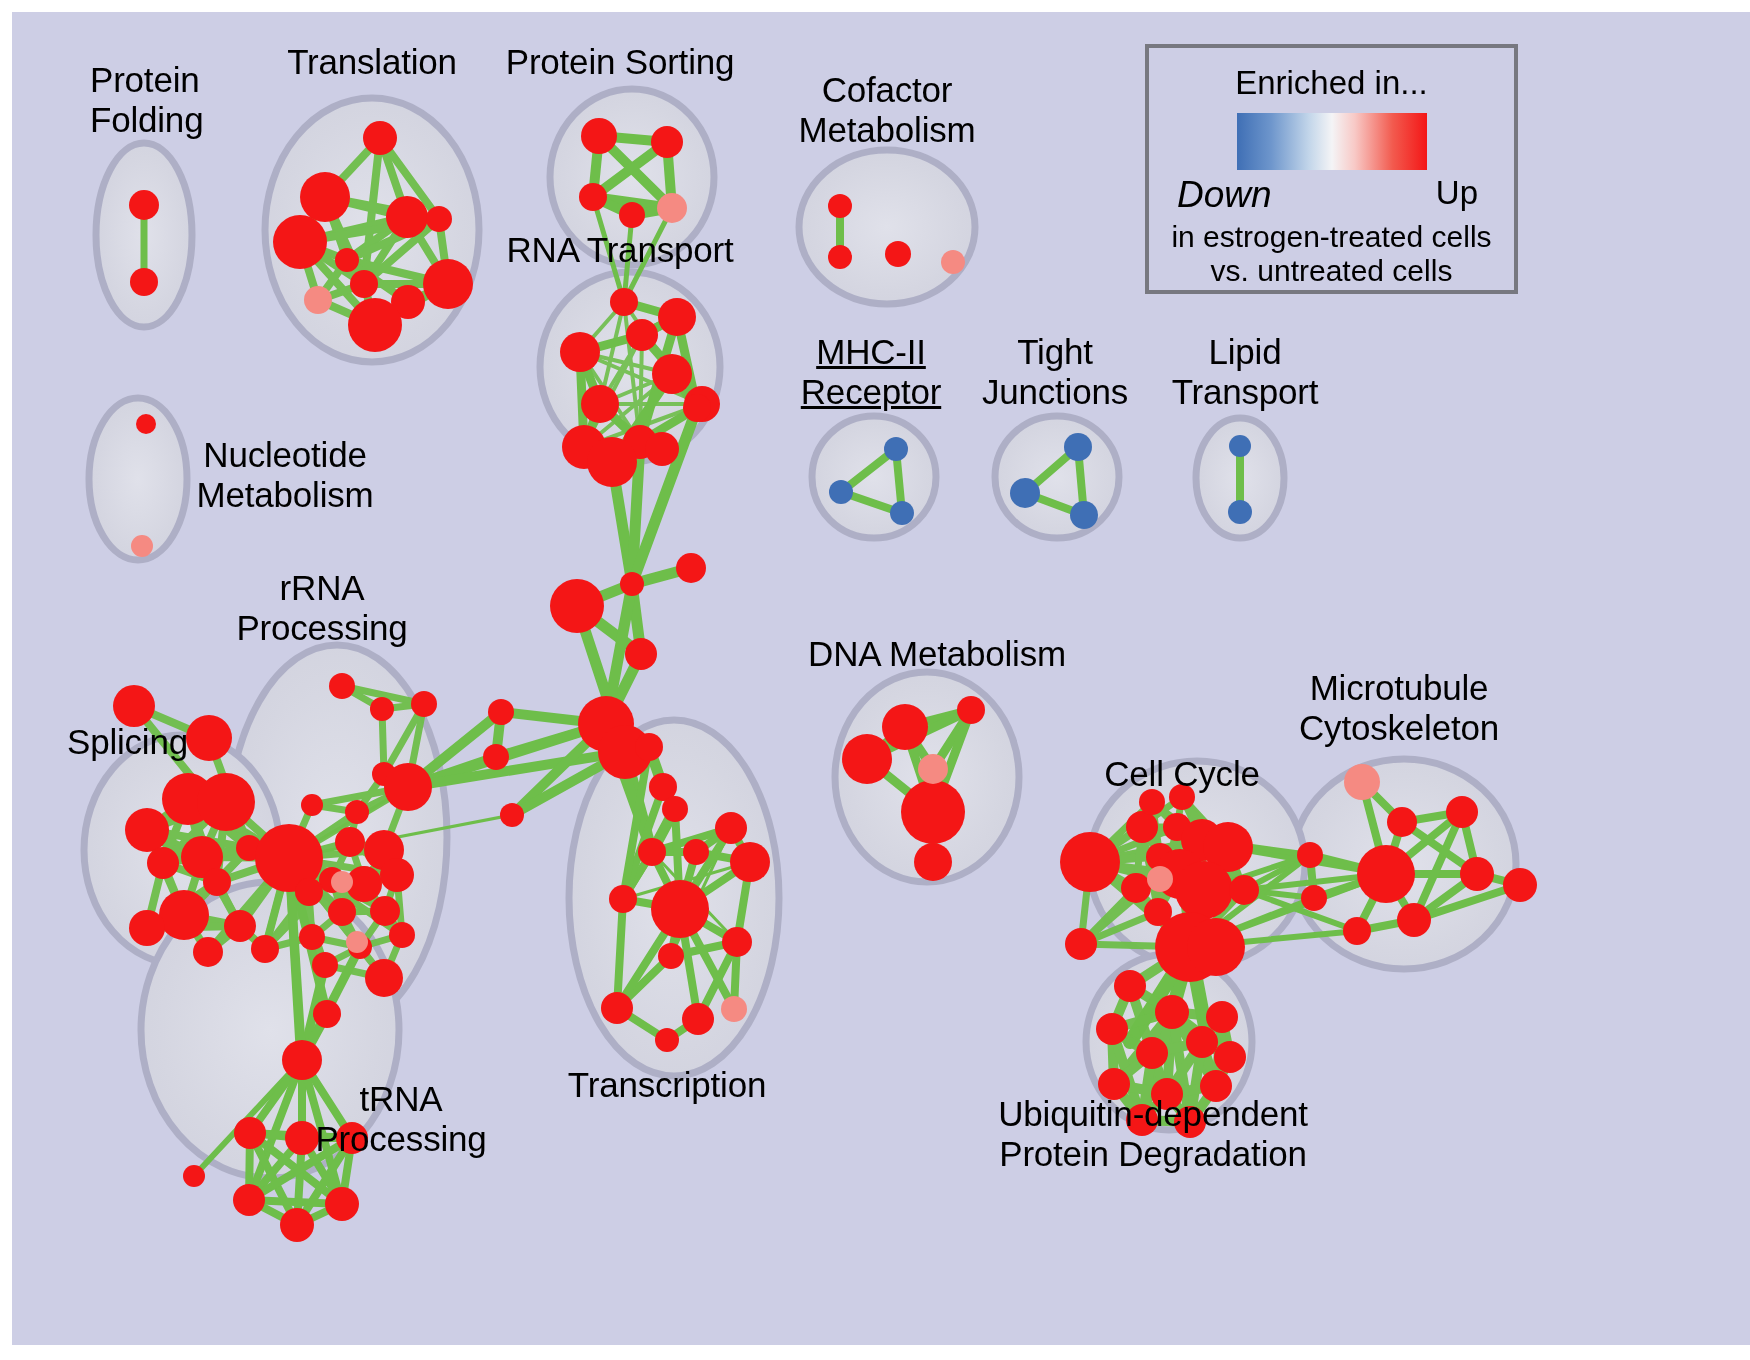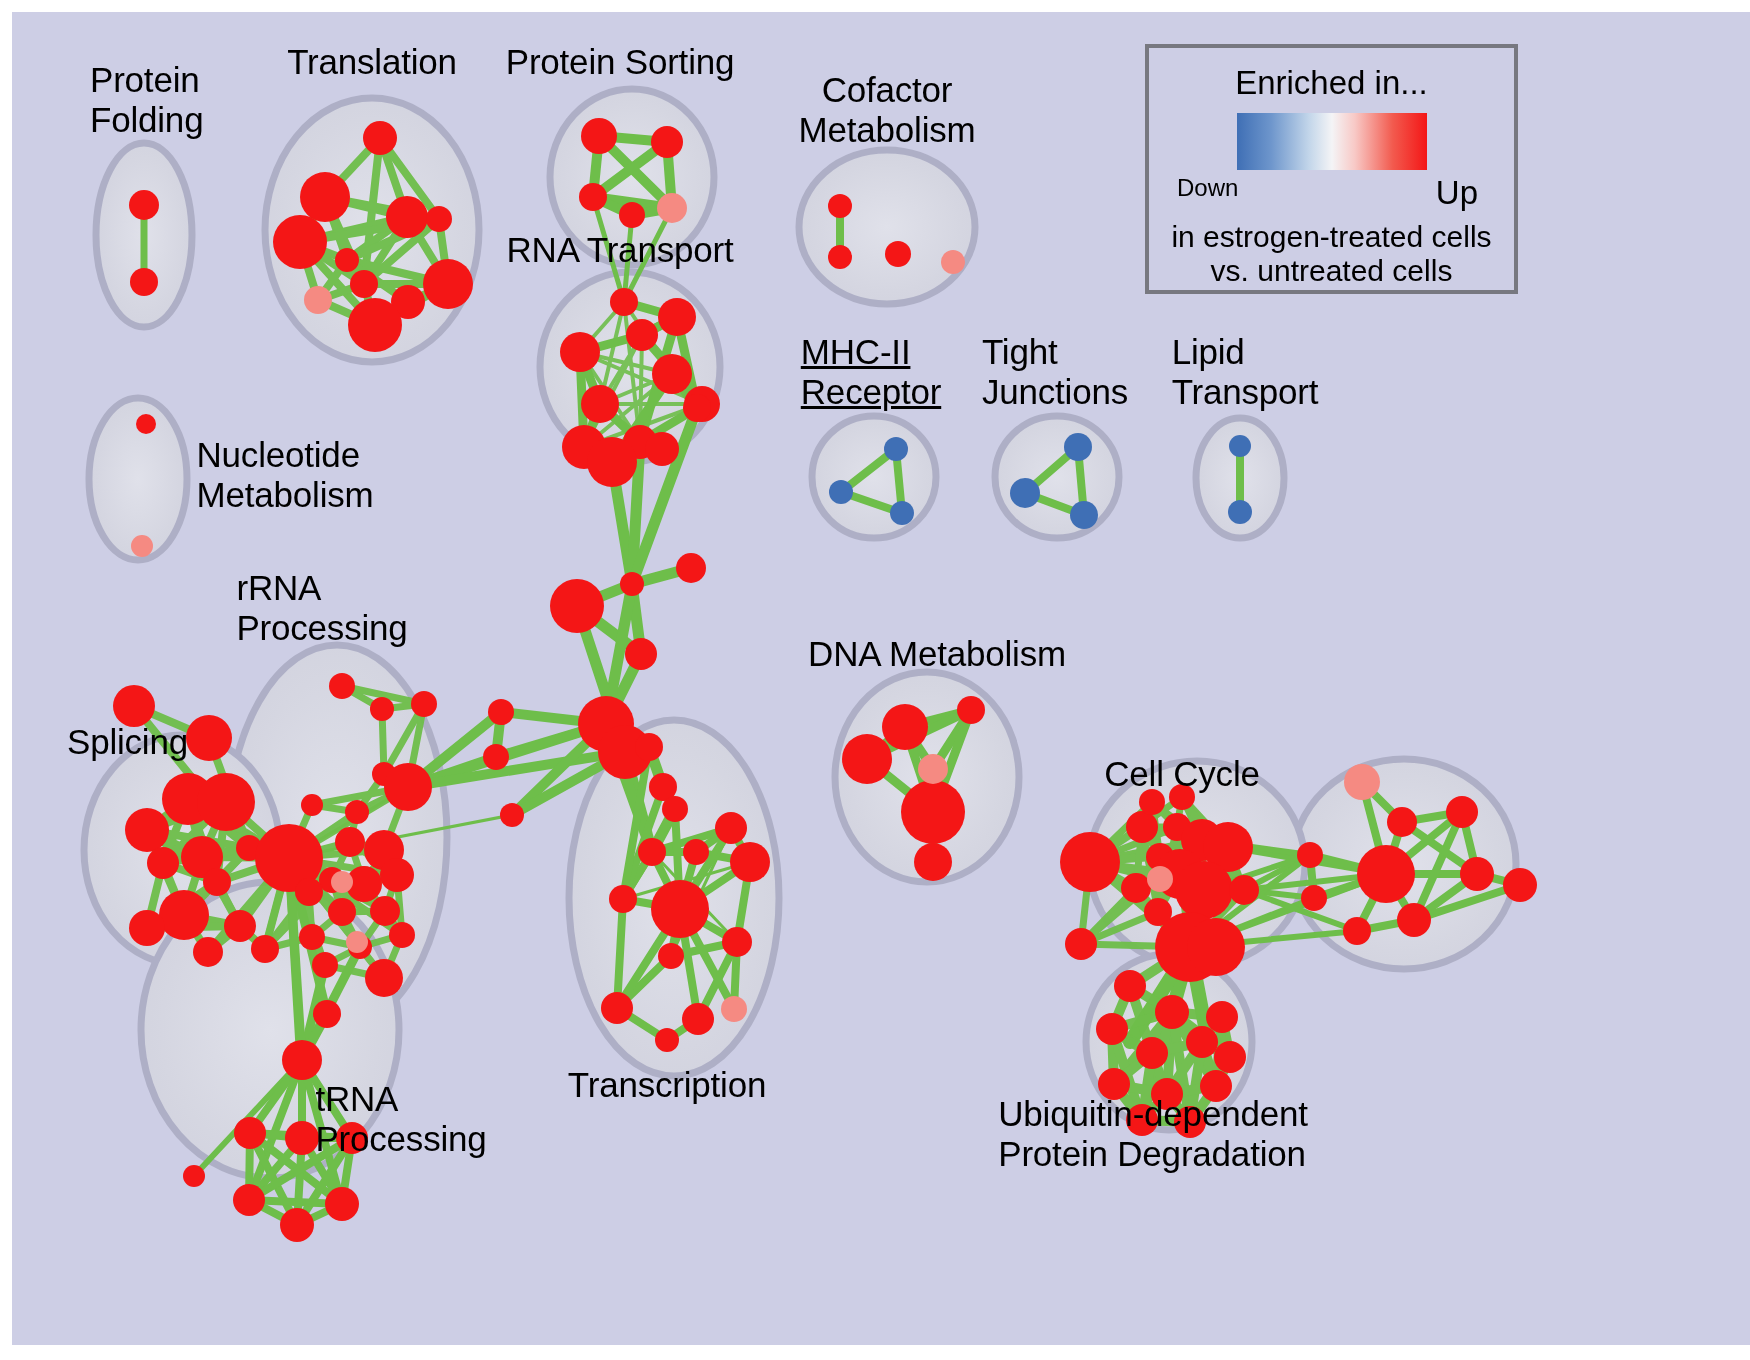--- a/index.html
+++ b/index.html
@@ -20,42 +20,42 @@
   #net{position:absolute;left:0;top:0;width:1726px;height:1333px;}
   .label{
     position:absolute;
     color:#000;
     font-size:35px;
     line-height:40px;
     font-weight:400;
     white-space:pre;
     letter-spacing:-0.2px;
   }
-  .label.c{transform:translateX(-50%);}
+  .label.c{text-align:center;transform:translateX(-50%);}
   #legend{
     position:absolute;
     left:1133px;top:32px;
     width:373px;height:250px;
     background:#cdcee5;
     border:4px solid #777880;
     box-sizing:border-box;
   }
   #legend .lg-title{
     position:absolute;left:0;top:16px;width:100%;
     text-align:center;font-size:33px;color:#000;
   }
   #legend .lg-bar{
     position:absolute;left:50%;top:65px;
     transform:translateX(-50%);
     width:190px;height:57px;
     background:linear-gradient(to right,#3f6fb5 0%,#6e96cc 18%,#c3d6ea 38%,#f4f4f6 50%,#f8c9c6 62%,#f25a4e 82%,#f41616 100%);
   }
   #legend .lg-down{
     position:absolute;left:28px;top:126px;
-    font-size:24px;color:#000;
+    font-size:37px;color:#000;font-style:italic;
   }
   #legend .lg-up{
     position:absolute;right:36px;top:126px;
     font-size:33px;color:#000;
   }
   #legend .lg-sub1{
     position:absolute;left:0;top:172px;width:100%;
     text-align:center;font-size:30px;color:#000;
   }
   #legend .lg-sub2{
@@ -831,20 +831,22 @@
     <div class="label c" style="left:859px;top:320px;text-decoration:underline;">MHC-II
 Receptor</div>
     <div class="label c" style="left:1043px;top:320px;">Tight
 Junctions</div>
     <div class="label c" style="left:1233px;top:320px;">Lipid
 Transport</div>
     <div class="label c" style="left:310px;top:556px;">rRNA
 Processing</div>
     <div class="label" style="left:55px;top:710px;">Splicing</div>
     <div class="label c" style="left:925px;top:622px;">DNA Metabolism</div>
+    <div class="label c" style="left:1387px;top:656px;">Microtubule
+Cytoskeleton</div>
     <div class="label c" style="left:1170px;top:742px;">Cell Cycle</div>
     <div class="label c" style="left:655px;top:1053px;">Transcription</div>
     <div class="label c" style="left:389px;top:1067px;">tRNA
 Processing</div>
     <div class="label c" style="left:1141px;top:1082px;">Ubiquitin-dependent
 Protein Degradation</div>
 
     <div id="legend">
       <div class="lg-title">Enriched in...</div>
       <div class="lg-bar"></div>

